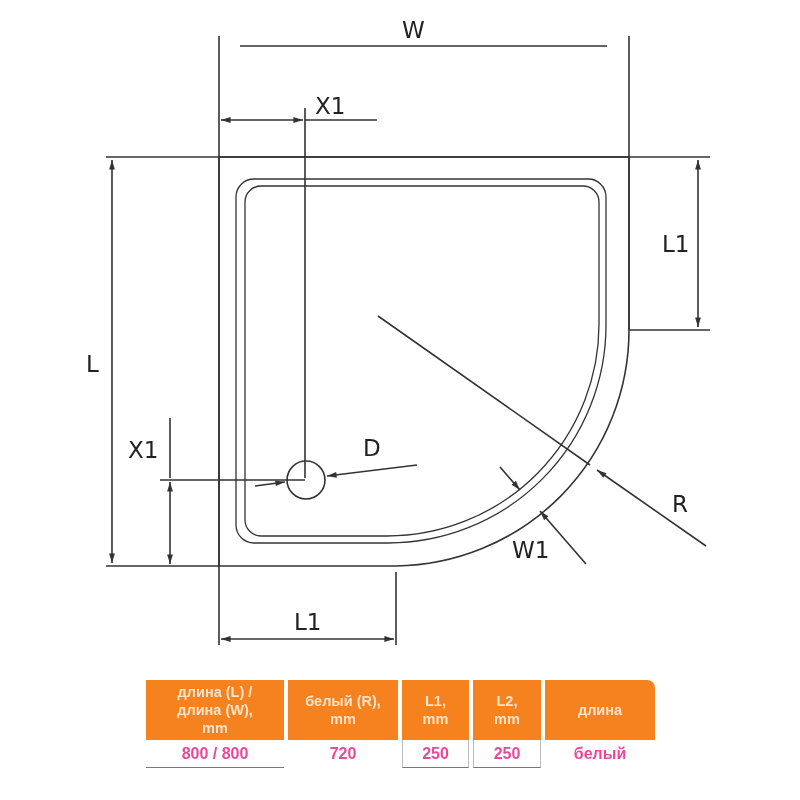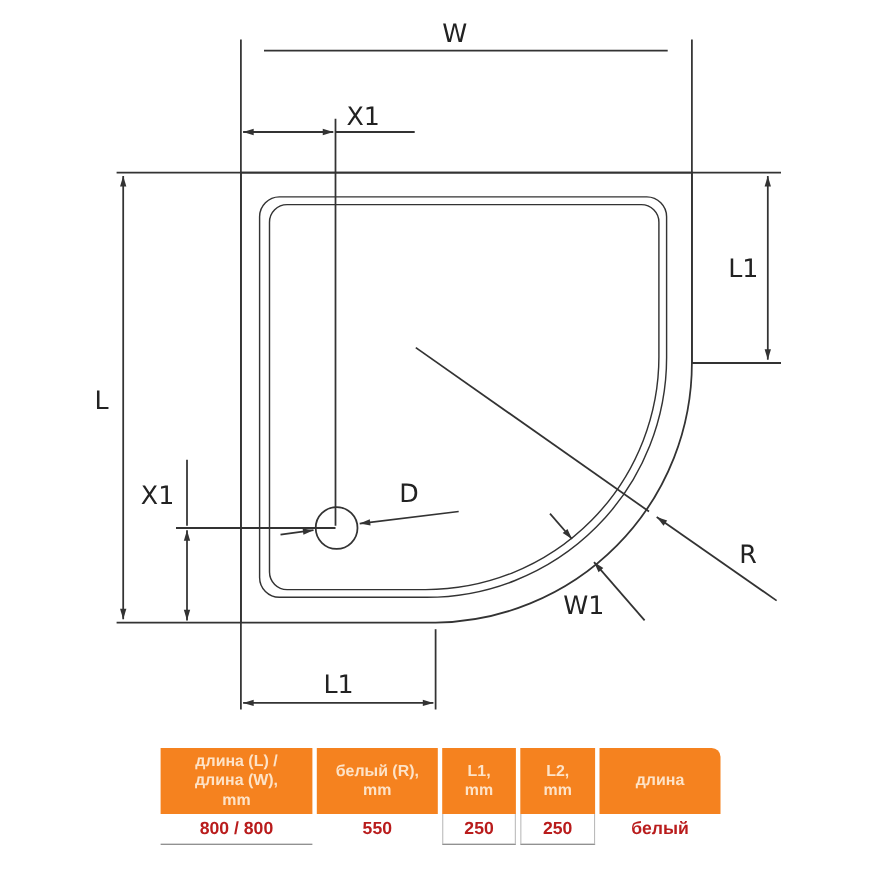--- a/index.html
+++ b/index.html
@@ -7,21 +7,21 @@
     #drawing { position: absolute; left: 0; top: 0; width: 800px; height: 670px; }
     .lbl { font-family: "DejaVu Sans", sans-serif; font-size: 23px; fill: #222; }
     .ln { stroke: #333; stroke-width: 1.6; fill: none; }
     .ln2 { stroke: #333; stroke-width: 1.3; fill: none; }
     .spec-table { position: absolute; left: 146px; top: 680px; }
     .hdr-row { display: flex; height: 60px; }
     .hdr { background: #f5821f; color: #fde3c8; font-size: 14.5px; line-height: 18px; font-weight: bold;
            display: flex; align-items: center; justify-content: center; text-align: center; margin-right: 4px; }
     .hdr.last { border-top-right-radius: 8px; margin-right: 0; }
     .val-row { display: flex; height: 28px; }
-    .val { font-size: 16px; font-weight: bold; color: #b91c1c; display: flex; align-items: center; justify-content: center;
+    .val { font-size: 16px; font-weight: bold; color: #ec4899; display: flex; align-items: center; justify-content: center;
            margin-right: 4px; border-bottom: 1.5px solid #777; box-sizing: border-box; }
     .val.boxed { border-left: 1px solid #bbb; border-right: 1px solid #bbb; }
     .val.last { border-bottom: none; margin-right: 0; }
   </style>
 </head>
 <body>
 
 <svg id="drawing" viewBox="0 0 800 670" xmlns="http://www.w3.org/2000/svg">
   <defs>
     <marker id="arr" viewBox="0 0 10 10" refX="10" refY="5" markerWidth="9" markerHeight="6" orient="auto-start-reverse">
@@ -124,18 +124,18 @@
         <div>L2,</div>
         <div>mm</div>
       </div>
     </div>
     <div class="hdr last" style="width:110px">
       <div>длина</div>
     </div>
   </div>
   <div class="val-row">
     <div class="val" style="width:138px">800 / 800</div>
-    <div class="val" style="width:110px; border-bottom:none;">550</div>
+    <div class="val" style="width:110px; border-bottom:none;">720</div>
     <div class="val boxed" style="width:67px">250</div>
     <div class="val boxed" style="width:68px">250</div>
     <div class="val last" style="width:110px">белый</div>
   </div>
 </div>
 
 </body></html>

